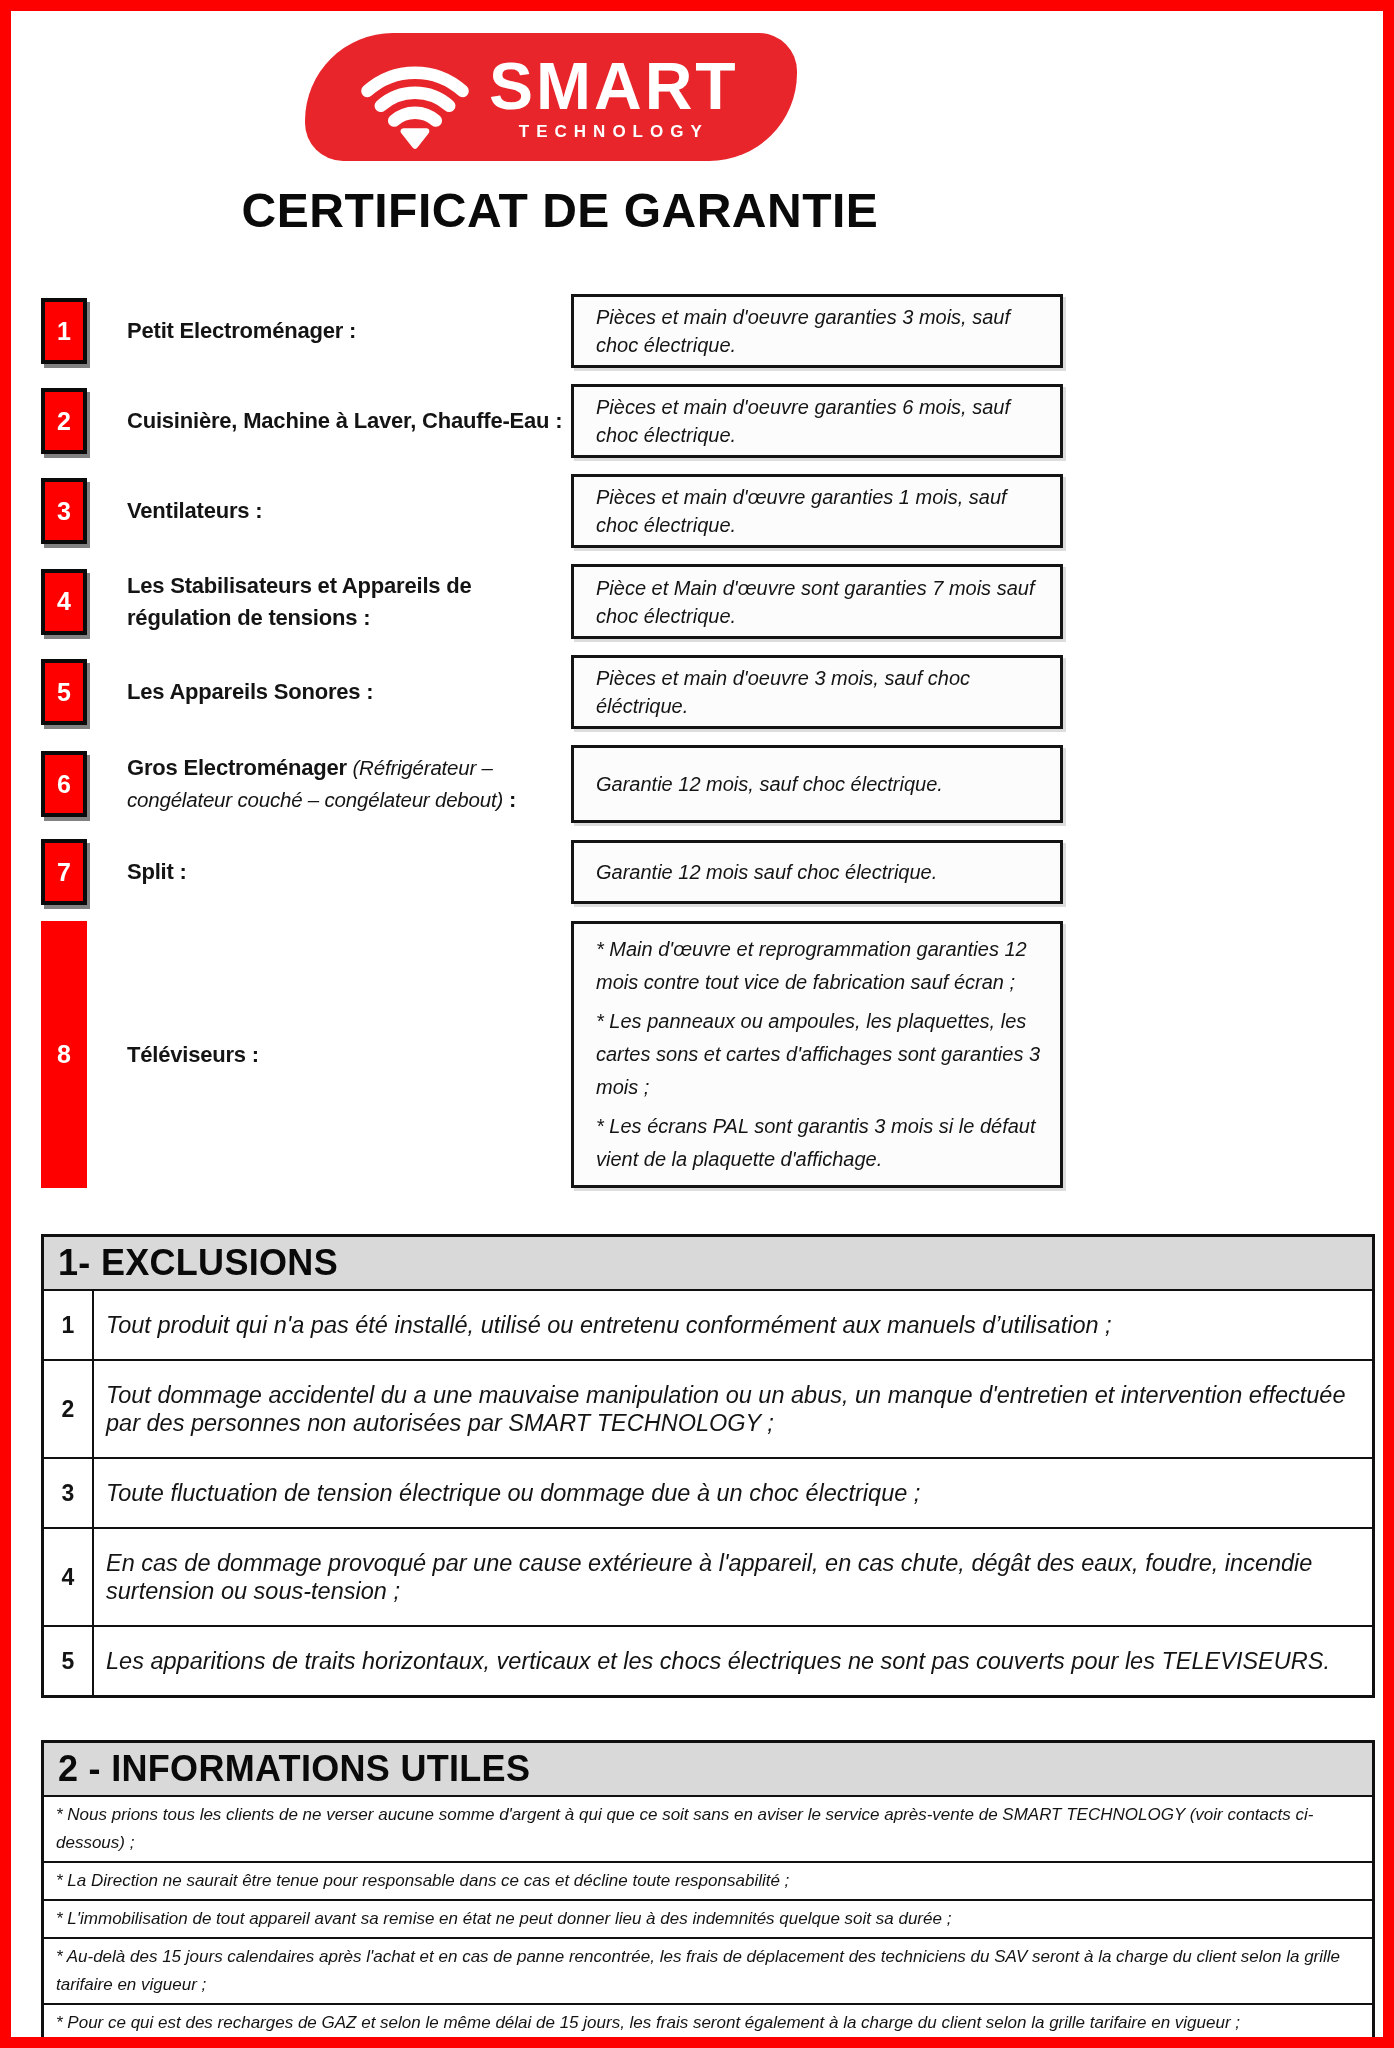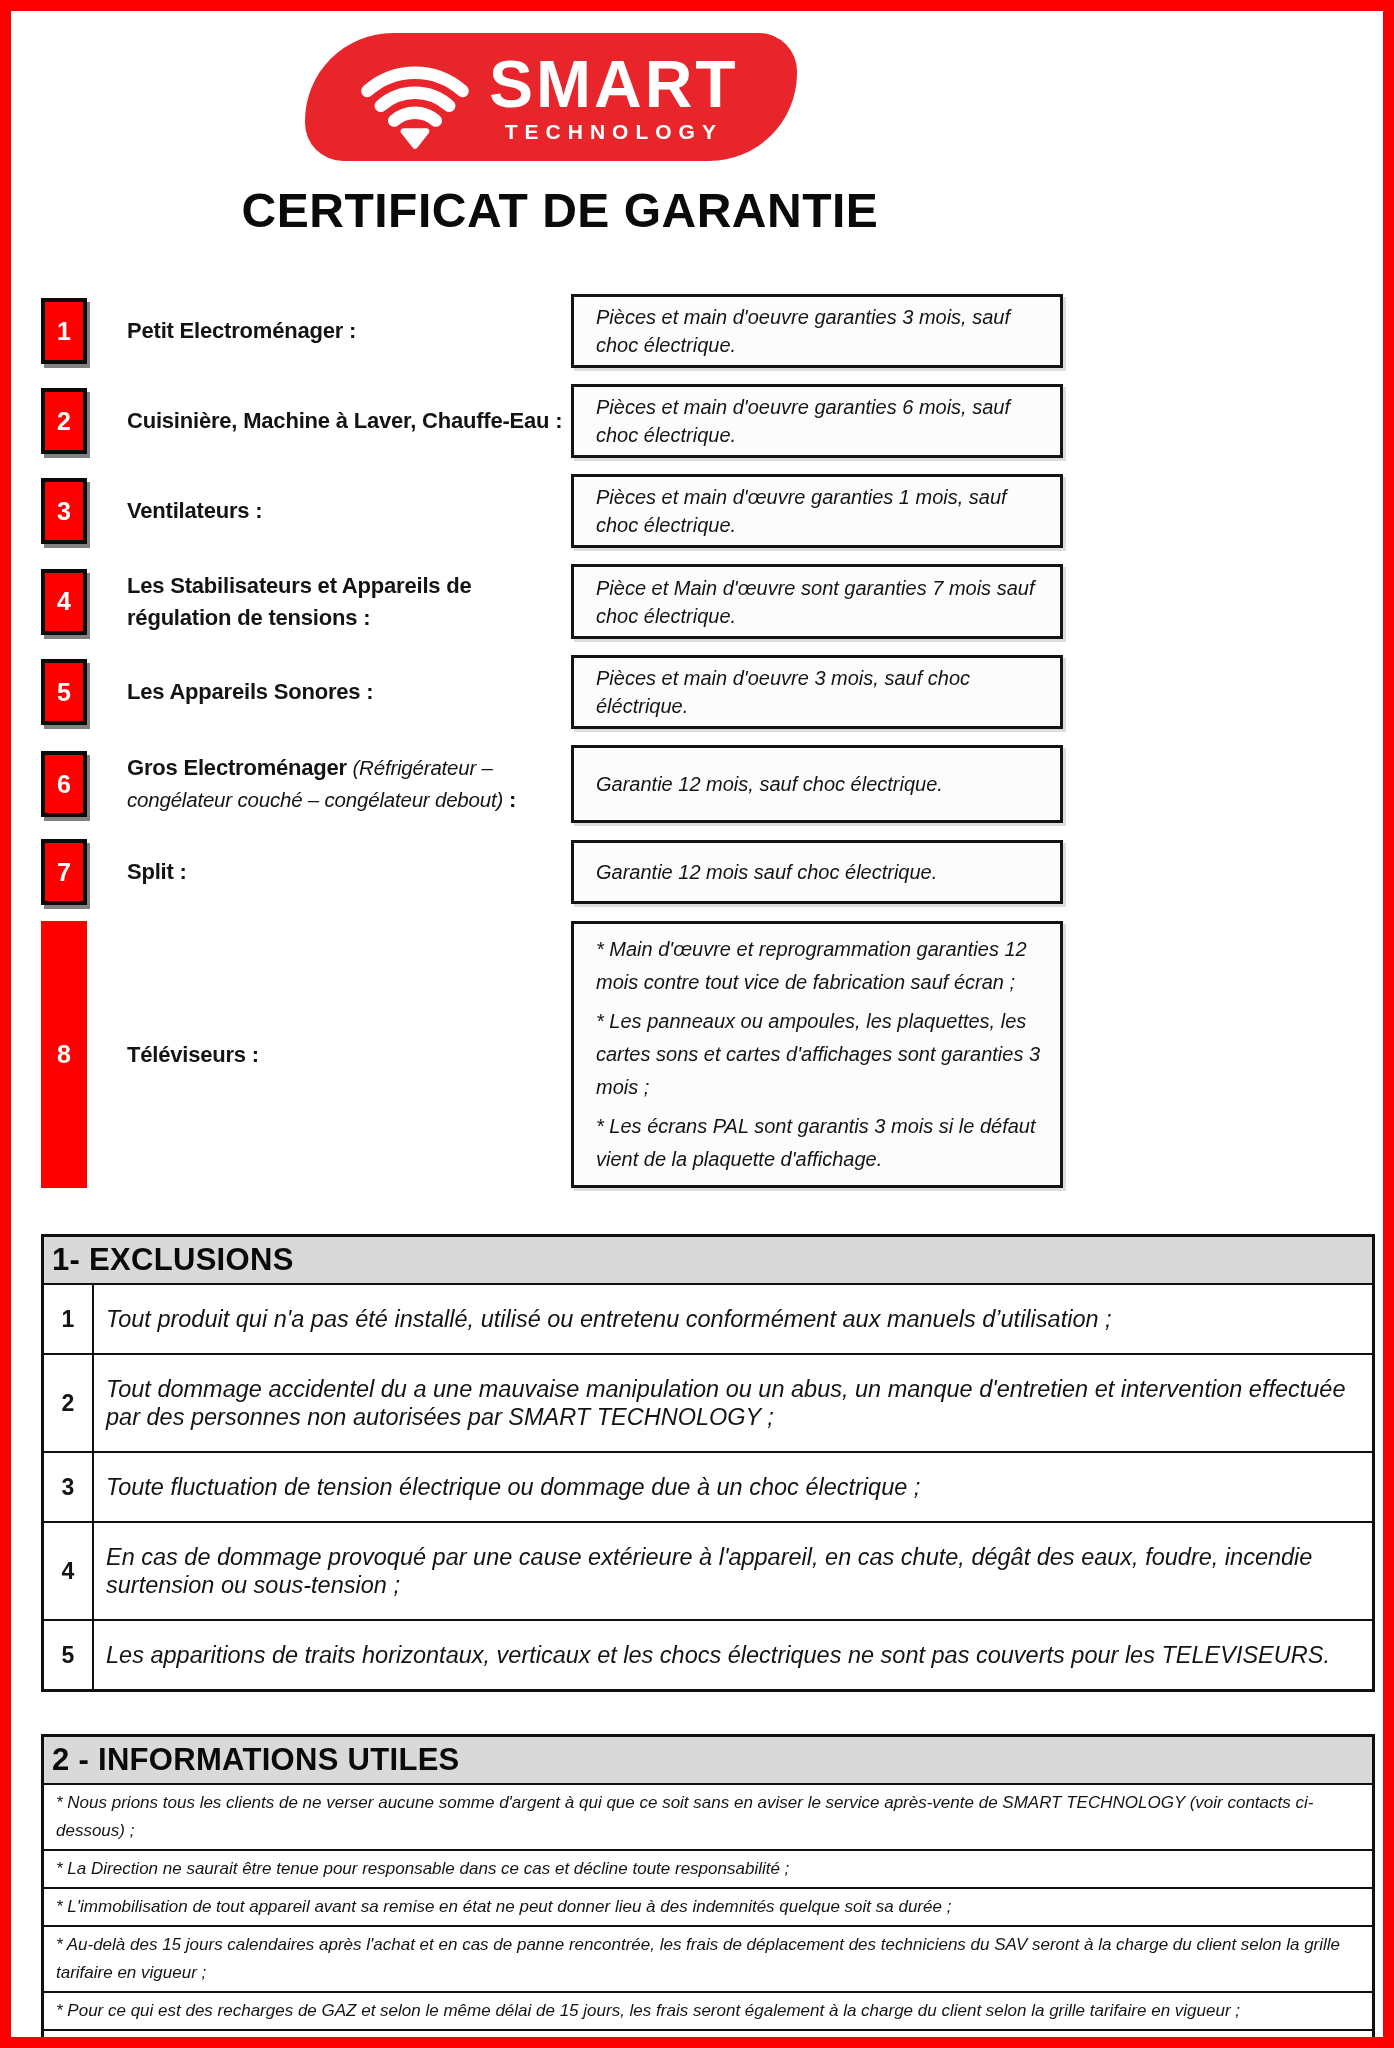--- a/index.html
+++ b/index.html
@@ -19,21 +19,21 @@
     width:492px;height:128px;
     background:#e8252b;
     border-radius:88px 38px 88px 38px;
     display:flex;align-items:center;
     box-sizing:border-box;
     padding:0 24px 0 46px;
   }
   .logo svg{flex:0 0 128px;height:106px;}
   .logo-text{color:#fff;margin-left:10px;}
   .logo-brand{font-size:66px;font-weight:bold;letter-spacing:3px;line-height:1;}
-  .logo-sub{font-size:21px;font-weight:bold;letter-spacing:7px;margin-top:3px;text-align:center;}
+  .logo-sub{font-size:17px;font-weight:bold;letter-spacing:7px;margin-top:3px;text-align:center;}
   
   .title{
     width:1040px;margin:22px 0 0 0;
     text-align:center;
     font-size:48px;font-weight:bold;letter-spacing:.5px;
     color:#0a0a0a;
     padding-left:29px;
   }
   
   .rows{margin:56px 0 0 30px;}
@@ -71,22 +71,22 @@
   .wbox p.desc{margin:3px 0;line-height:33px;}
   
   .sec{
     margin:46px 0 0 30px;width:1334px;
     box-sizing:border-box;
     border:3px solid #101010;
   }
   .sec.infos{margin-top:42px;}
   .sec-head{
     background:#d9d9d9;
-    font-weight:bold;font-size:31px;letter-spacing:.3px;
-    padding:5px 0 5px 8px;
+    font-weight:bold;font-size:36px;letter-spacing:.3px;
+    padding:5px 0 5px 14px;
     color:#0a0a0a;
   }
   .exrow{display:flex;border-top:2.5px solid #101010;}
   .exnum{
     flex:0 0 48px;
     display:flex;align-items:center;justify-content:center;
     font-weight:bold;font-size:23px;
     border-right:2.5px solid #101010;
   }
   .extext{flex:1;font-style:italic;font-size:23.5px;line-height:28px;padding:20px 12px;}

